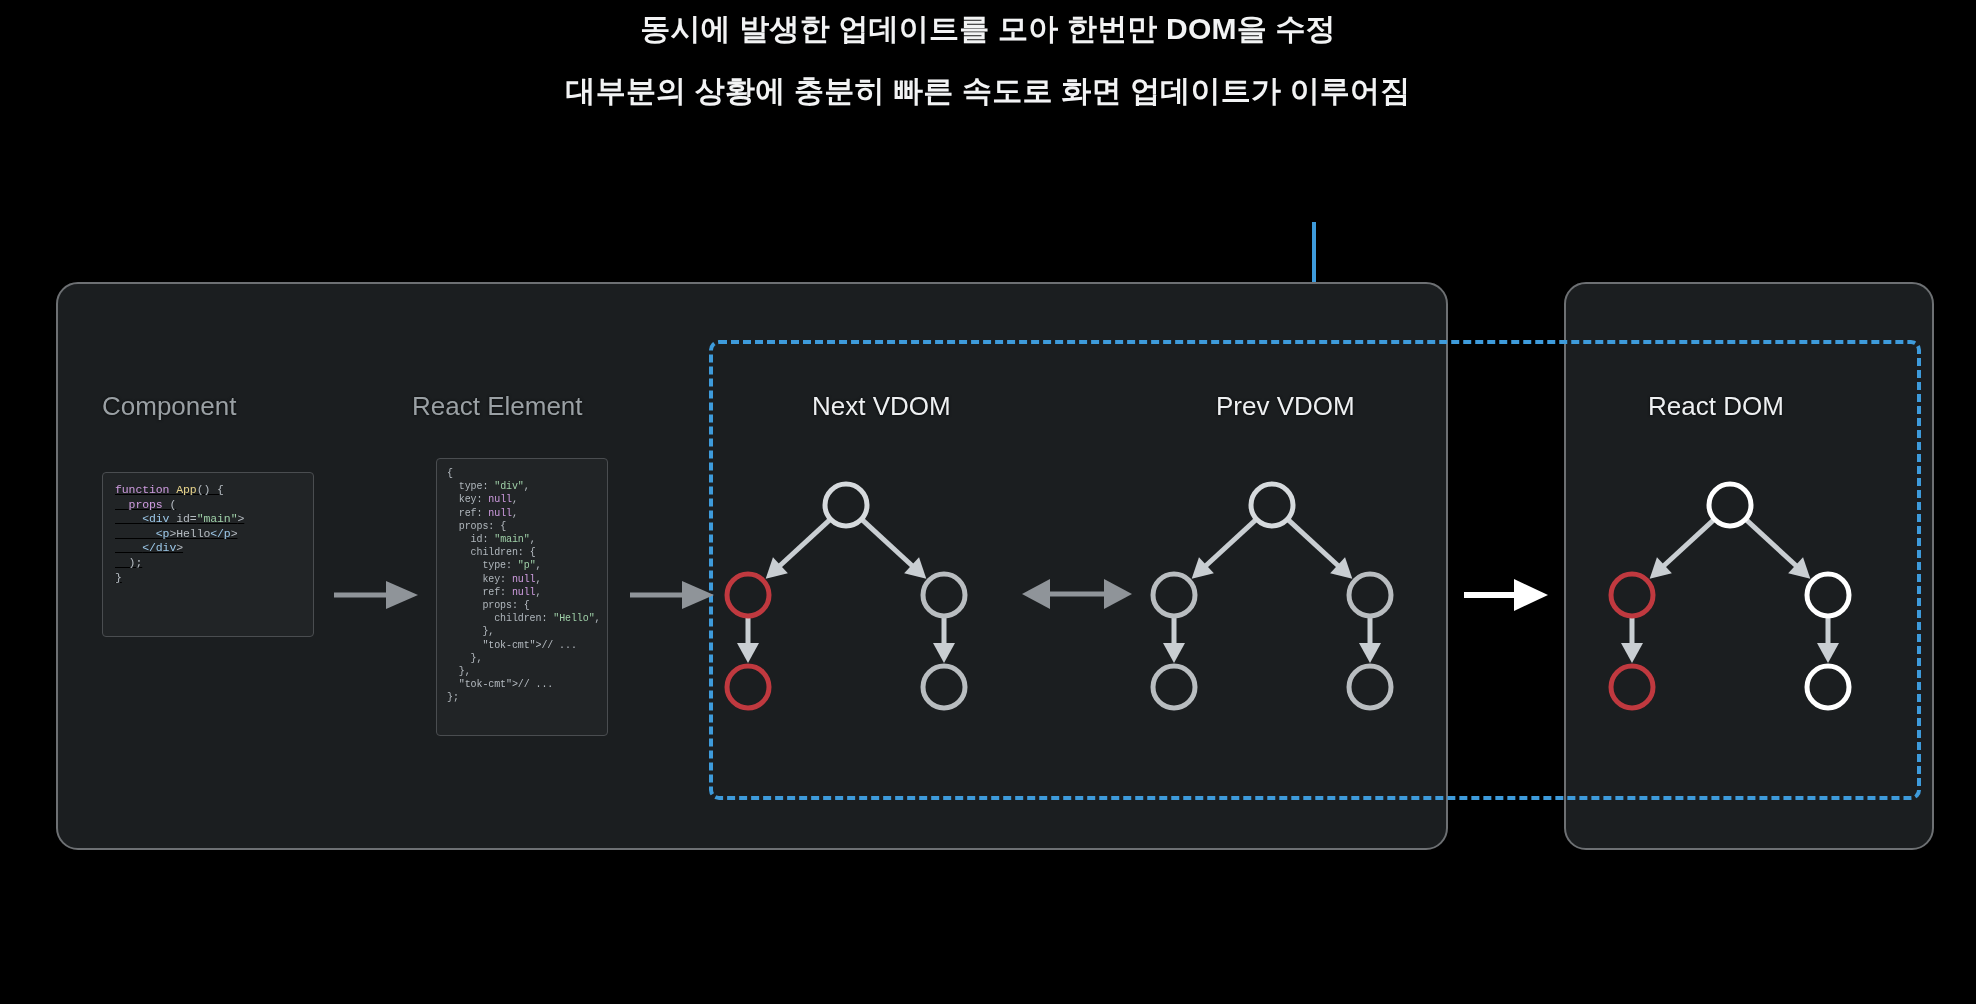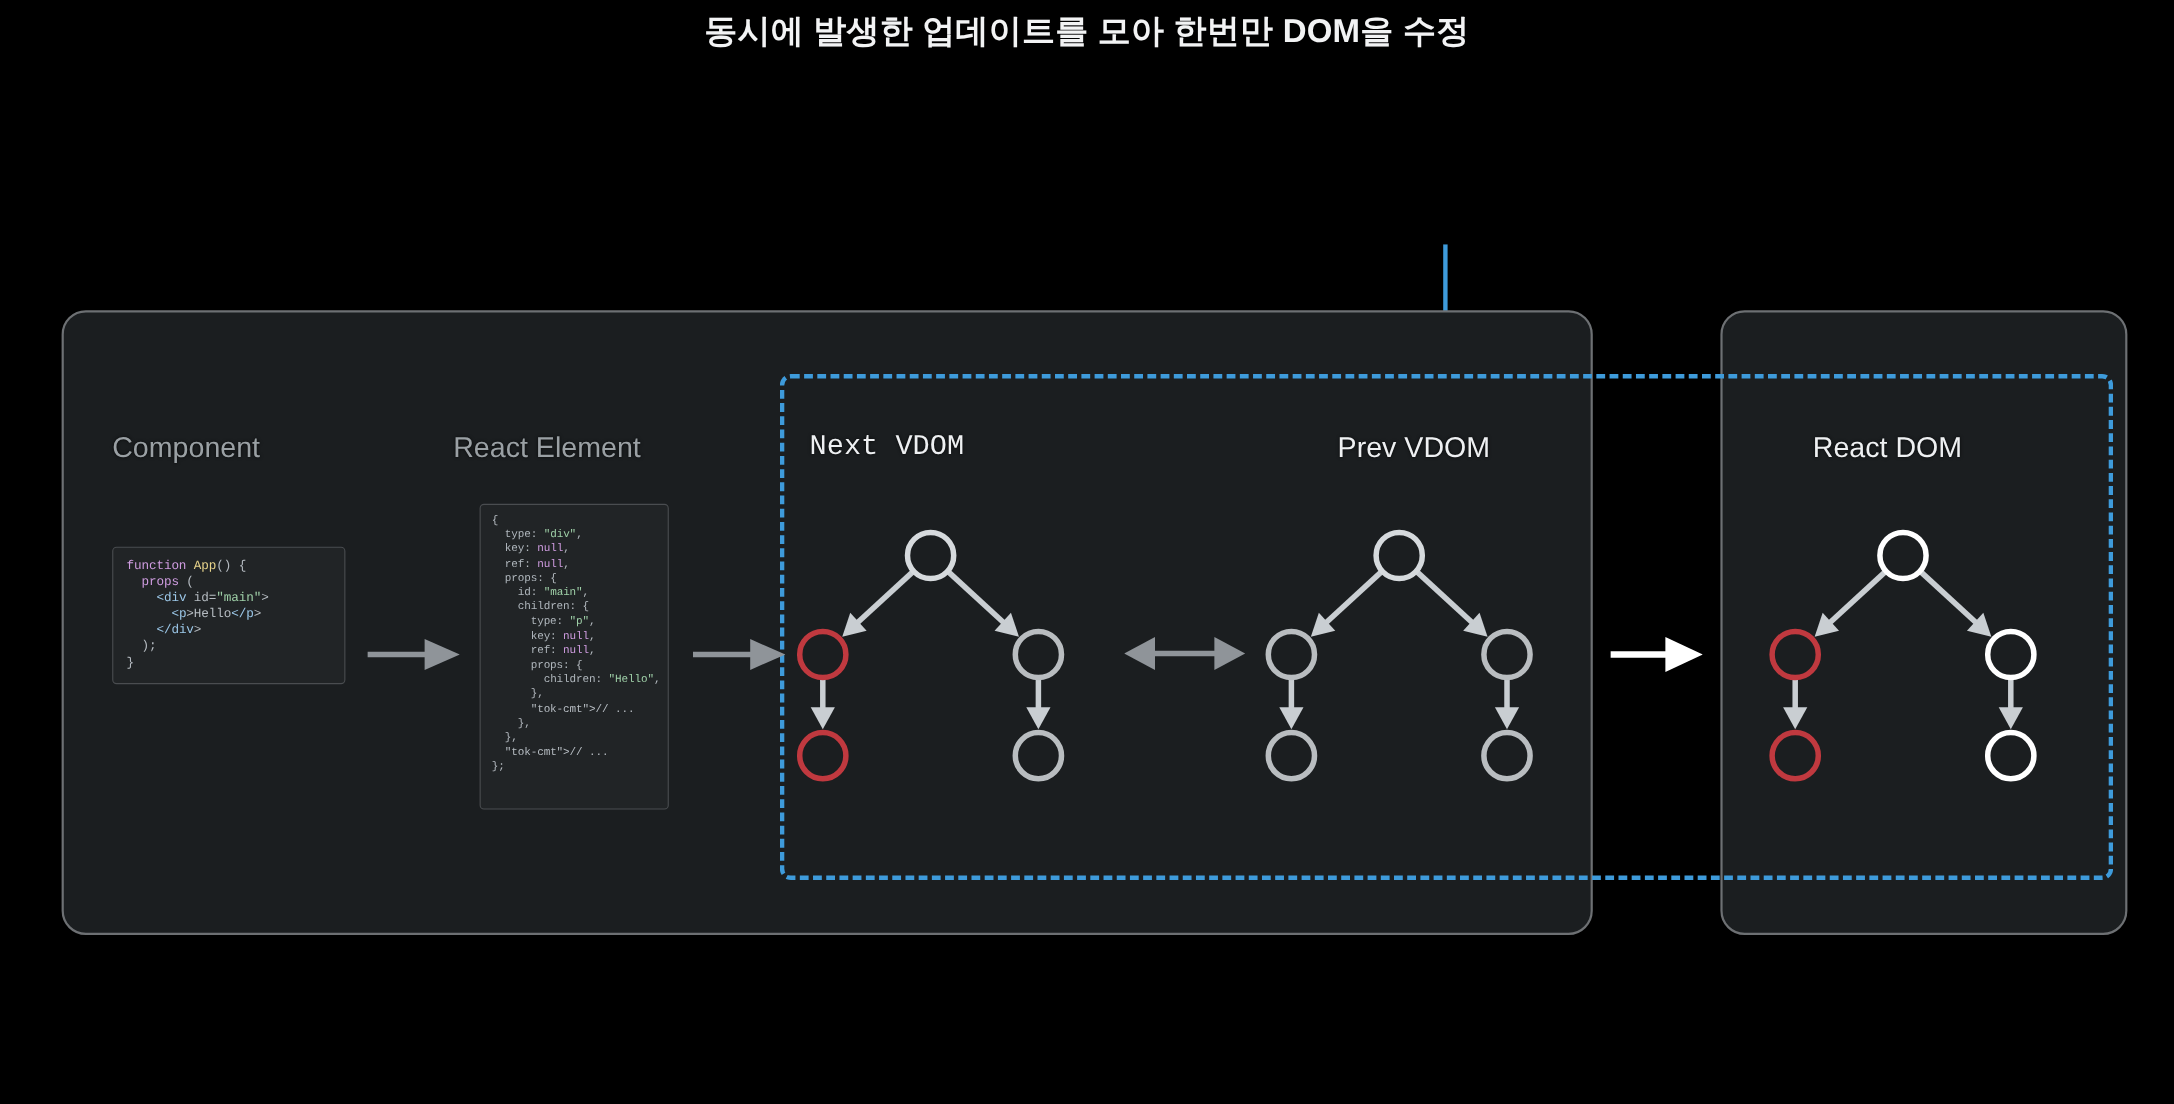--- a/index.html
+++ b/index.html
@@ -93,40 +93,41 @@
     font-size: 26px;
     line-height: 1;
     white-space: nowrap;
     text-shadow: 0 0 3px rgba(0,0,0,0.8);
   }
   .heading.dim   { color: #9aa0a4; }
   .heading.bright{ color: #eef0f2; }
 
   #h-component     { left: 102px;  top: 393px; }
   #h-react-element { left: 412px;  top: 393px; }
-  #h-next-vdom     { left: 736px;  top: 393px; font-family: Liberation Mono, monospace; }
+  #h-next-vdom     { left: 812px;  top: 393px; }
   #h-prev-vdom     { left: 1216px; top: 393px; }
   #h-actual-dom    { left: 1648px; top: 393px; }
 
   
   .code-card {
     position: absolute;
     background: #212426;
     border: 1px solid #4a4d50;
     border-radius: 4px;
     box-sizing: border-box;
     overflow: hidden;
     font-family: "Liberation Mono", "DejaVu Sans Mono", monospace;
   }
   #code-component {
     left: 102px;
-    top: 497px;
+    top: 472px;
     width: 212px;
-    height: 125px;
+    height: 165px;
     padding: 10px 12px;
+    text-decoration: underline;
   }
   #code-element {
     left: 436px;
     top: 458px;
     width: 172px;
     height: 278px;
     padding: 8px 10px;
   }
   .code-line {
     font-size: 11.5px;
@@ -155,20 +156,21 @@
   #tree-prev   { left: 1132px; top: 450px; width: 280px; height: 300px; }
   #tree-actual { left: 1590px; top: 450px; width: 280px; height: 300px; }
 </style>
 </head>
 <body>
 
 <div class="stage">
 
   <div class="caption">
     <div class="caption-line">동시에 발생한 업데이트를 모아 한번만 DOM을 수정</div>
+    <div class="caption-line">대부분의 상황에 충분히 빠른 속도로 화면 업데이트가 이루어짐</div>
   </div>
 
   <svg class="blue-arrow" viewBox="0 0 12 118">
     <line x1="6" y1="0" x2="6" y2="98" stroke="#3e9bdb" stroke-width="4"></line>
     <polygon points="0,96 12,96 6,118" fill="#5fb3e8"></polygon>
   </svg>
 
   <div class="panel panel-left"></div>
 
   <div class="panel panel-right"></div>

